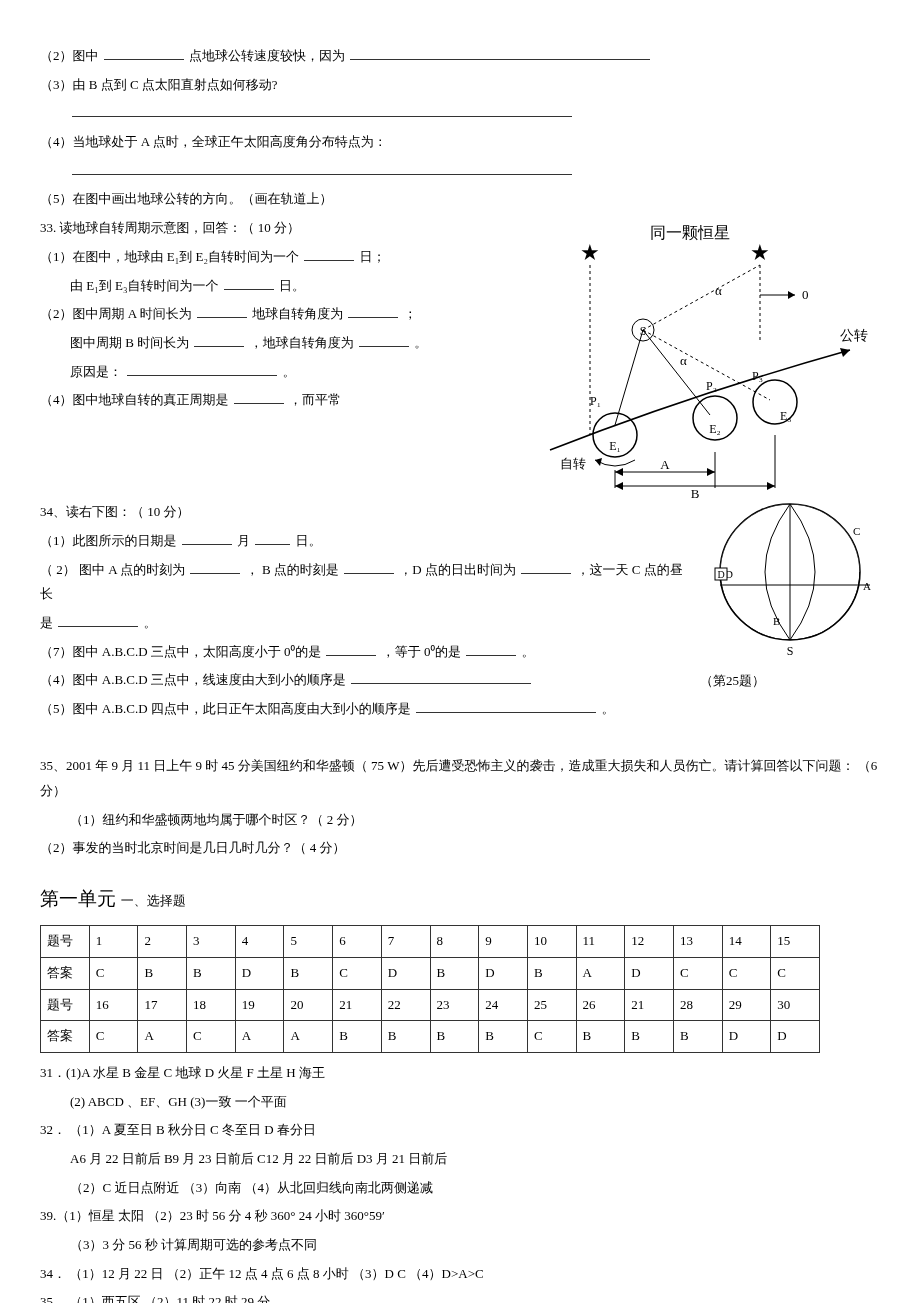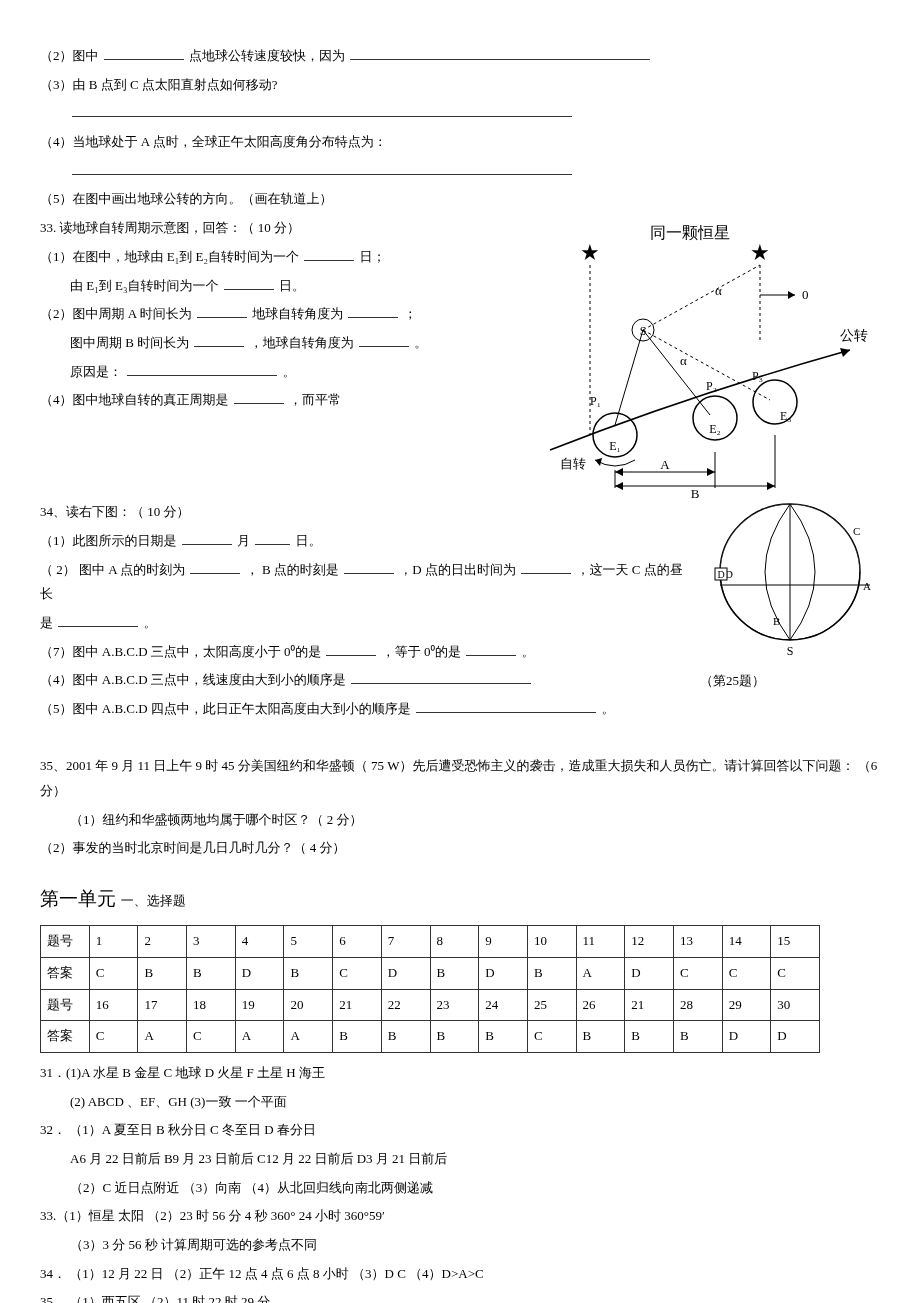--- a/index.html
+++ b/index.html
@@ -320,21 +320,21 @@
         <td>D</td>
       </tr>
     </tbody>
 </table>
 
 <div class="line"><span>31．(1)A 水星    B 金星    C 地球    D 火星    F 土星    H 海王</span></div>
 <div class="line indent1"><span>(2) ABCD 、EF、GH        (3)一致    一个平面</span></div>
 <div class="line"><span>32． （1）A 夏至日    B 秋分日    C 冬至日    D 春分日</span></div>
 <div class="line indent1"><span>A6 月 22 日前后    B9 月 23 日前后    C12 月 22 日前后    D3 月 21 日前后</span></div>
 <div class="line indent1"><span>（2）C    近日点附近    （3）向南    （4）从北回归线向南北两侧递减</span></div>
-<div class="line"><span>33.（1）恒星    太阳  （2）23 时 56 分 4 秒   360°   24 小时   360°59′</span></div>
+<div class="line"><span>39.（1）恒星    太阳  （2）23 时 56 分 4 秒   360°   24 小时   360°59′</span></div>
 <div class="line indent1"><span>（3）3 分 56 秒    计算周期可选的参考点不同</span></div>
 <div class="line"><span>34． （1）12 月 22 日    （2）正午 12 点   4 点   6 点   8 小时   （3）D C   （4）D&gt;A&gt;C</span></div>
 <div class="line"><span>35． （1）西五区     （2）11 时 22 时 29 分</span></div>
 
 
 
 
 
 
 </body></html>

